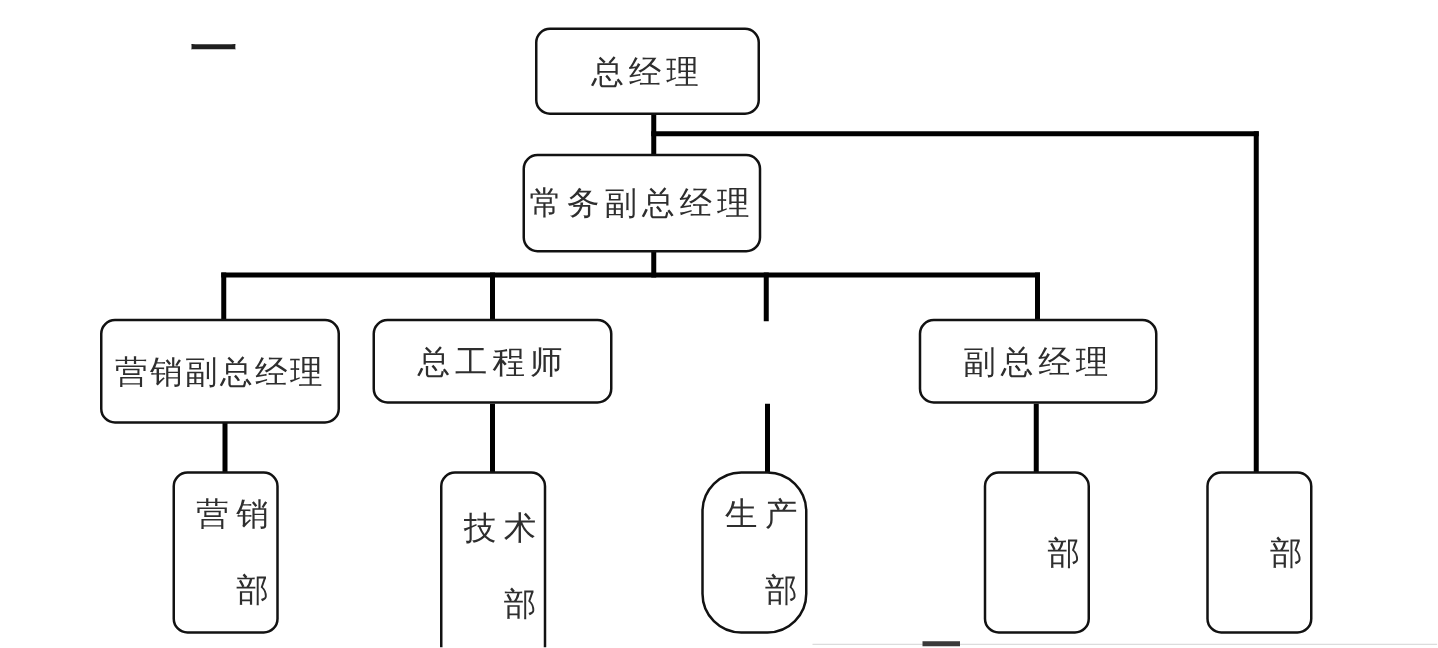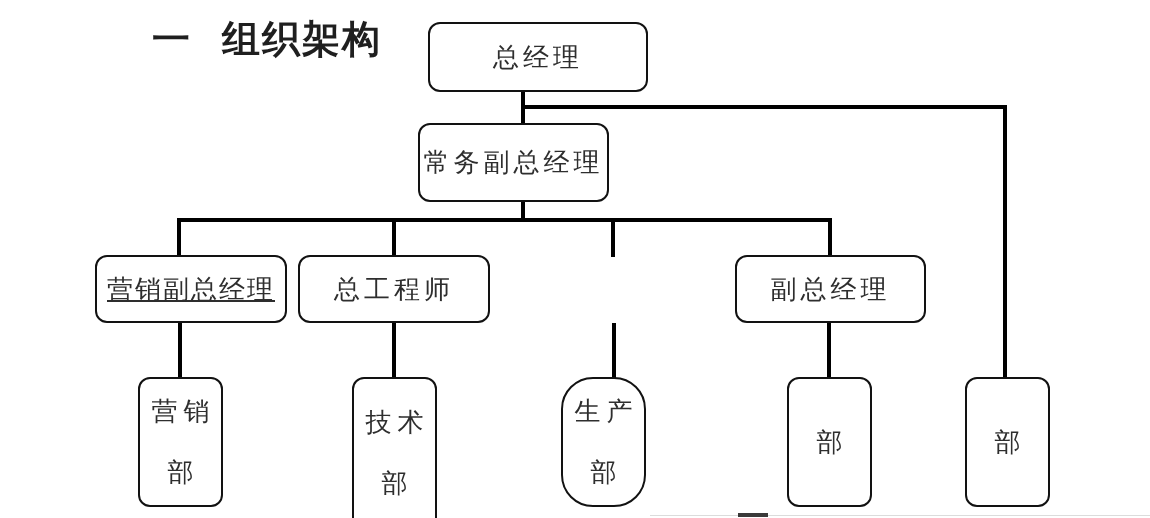--- a/index.html
+++ b/index.html
@@ -34,20 +34,21 @@
     justify-content: center;
     font-size: 26px;
     color: #2e2e2e;
     letter-spacing: 4px;
     white-space: nowrap;
   }
   .node.dept {
     flex-direction: column;
     gap: 26px;
     letter-spacing: 6px;
+    align-items: flex-end;
   }
   .node.dept span { text-indent: 6px; } 
   .line {
     position: absolute;
     background: #000000;
   }
   .artifact-faint {
     position: absolute;
     background: #dcdcdc;
   }
@@ -56,46 +57,45 @@
     background: #3a3a3a;
   }
 </style>
 </head>
 <body>
 
 <div class="canvas">
 
   <div class="title">
     <span>一</span>
-    <span>组织架构</span>
   </div>
 
   <div class="line" style="left:521px; top:90px;  width:4px;   height:35px;"></div>
   <div class="line" style="left:521px; top:105px; width:486px; height:4px;"></div>
   <div class="line" style="left:1003px;top:105px; width:4px;   height:274px;"></div>
   <div class="line" style="left:521px; top:190px; width:4px;   height:32px;"></div>
   <div class="line" style="left:177px; top:218px; width:655px; height:4px;"></div>
   <div class="line" style="left:177px; top:218px; width:4px;   height:39px;"></div>
   <div class="line" style="left:392px; top:218px; width:4px;   height:39px;"></div>
   <div class="line" style="left:611px; top:218px; width:4px;   height:39px;"></div>
   <div class="line" style="left:828px; top:218px; width:4px;   height:39px;"></div>
   <div class="line" style="left:178px; top:323px; width:4px;   height:56px;"></div>
   <div class="line" style="left:392px; top:323px; width:4px;   height:56px;"></div>
   <div class="line" style="left:612px; top:323px; width:4px;   height:56px;"></div>
   <div class="line" style="left:827px; top:323px; width:4px;   height:56px;"></div>
 
-  <div class="node" style="left:428px; top:22px; width:220px; height:70px;">
+  <div class="node" style="left:428px; top:22px; width:180px; height:70px;">
     <span>总经理</span>
   </div>
 
   <div class="node" style="left:418px; top:123px; width:191px; height:79px;">
     <span>常务副总经理</span>
   </div>
 
-  <div class="node" style="left:95px; top:255px; width:192px; height:68px; letter-spacing:2px;text-decoration:underline;">
+  <div class="node" style="left:80px; top:255px; width:192px; height:84px; letter-spacing:2px;">
     <span>营销副总经理</span>
   </div>
   <div class="node" style="left:298px; top:255px; width:192px; height:68px;">
     <span>总工程师</span>
   </div>
   <div class="node" style="left:735px; top:255px; width:191px; height:68px;">
     <span>副总经理</span>
   </div>
 
   <div class="node dept" style="left:138px; top:377px; width:85px; height:130px;">

